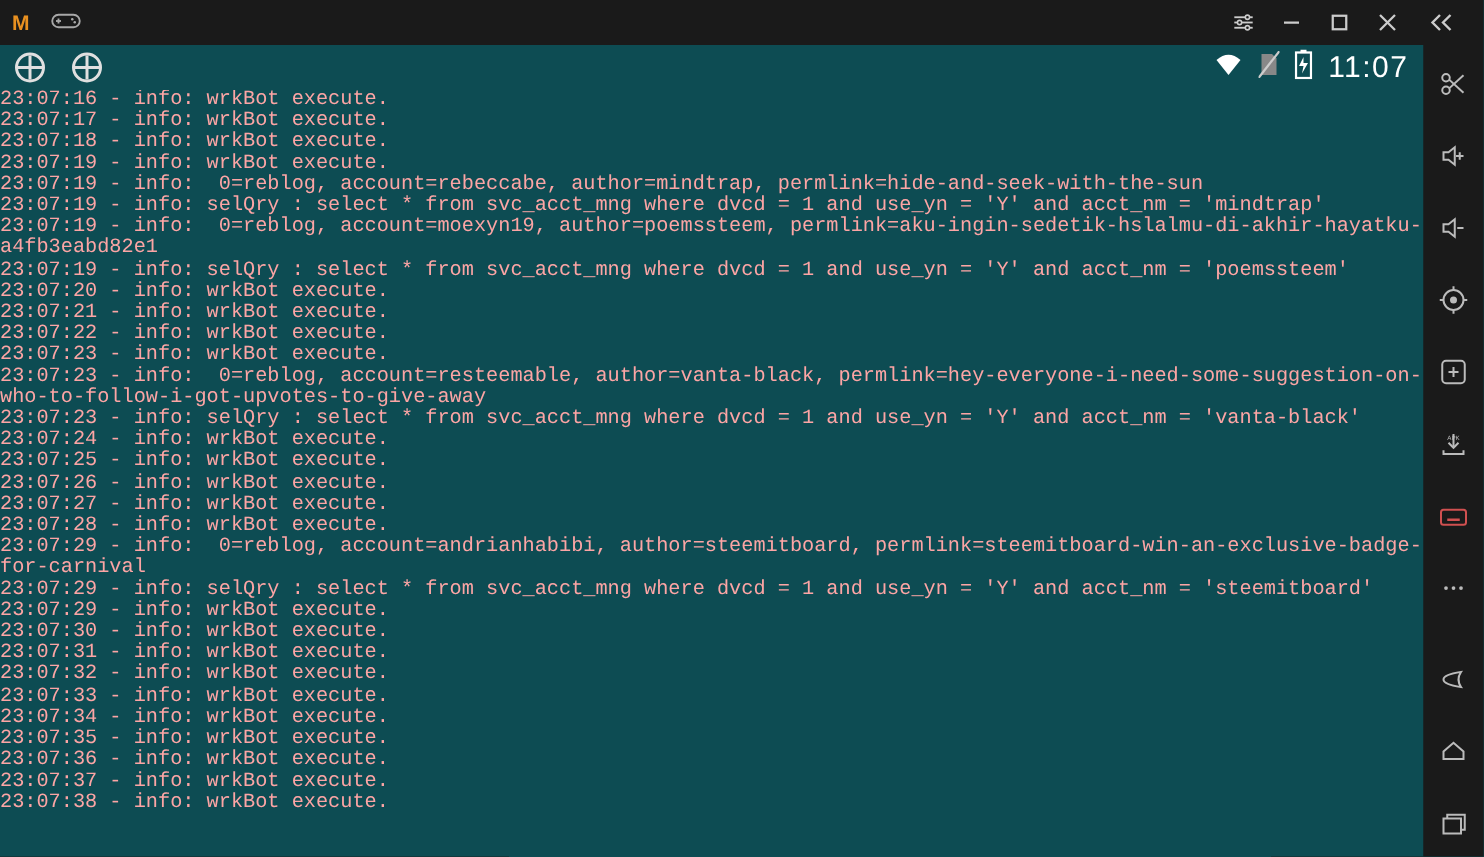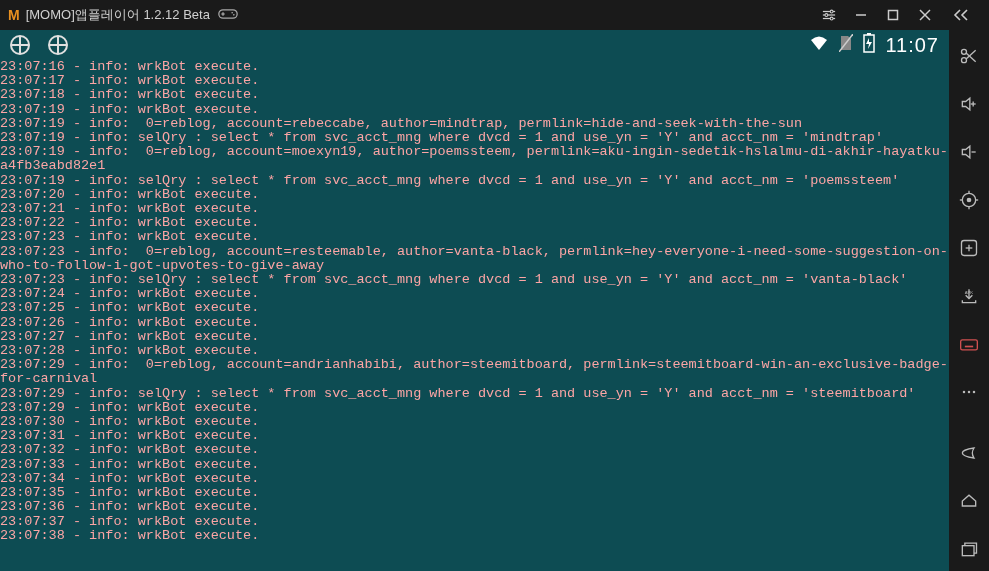--- a/index.html
+++ b/index.html
@@ -124,21 +124,20 @@
   color: #bbb;
   cursor: pointer;
 }
 .nav-btn svg { width: 20px; height: 20px; stroke: #bbb; fill: none; stroke-width: 1.6; }
 </style>
 </head>
 <body>
 
 <div class="titlebar">
   <span class="logo">M</span>
-  <span class="title-text">[MOMO]앱플레이어 1.2.12 Beta</span>
   <span class="gamepad">
     <svg width="20" height="14" viewBox="0 0 24 16">
         <rect x="1" y="3" width="22" height="10" rx="5" fill="none" stroke="#ccc" stroke-width="1.5"></rect>
         <line x1="6" y1="6" x2="6" y2="10" stroke="#ccc" stroke-width="1.5"></line>
         <line x1="4" y1="8" x2="8" y2="8" stroke="#ccc" stroke-width="1.5"></line>
         <circle cx="17" cy="6.5" r="1" fill="#ccc"></circle>
         <circle cx="19" cy="9" r="1" fill="#ccc"></circle>
       </svg>
   </span>
   <span class="spacer"></span>

